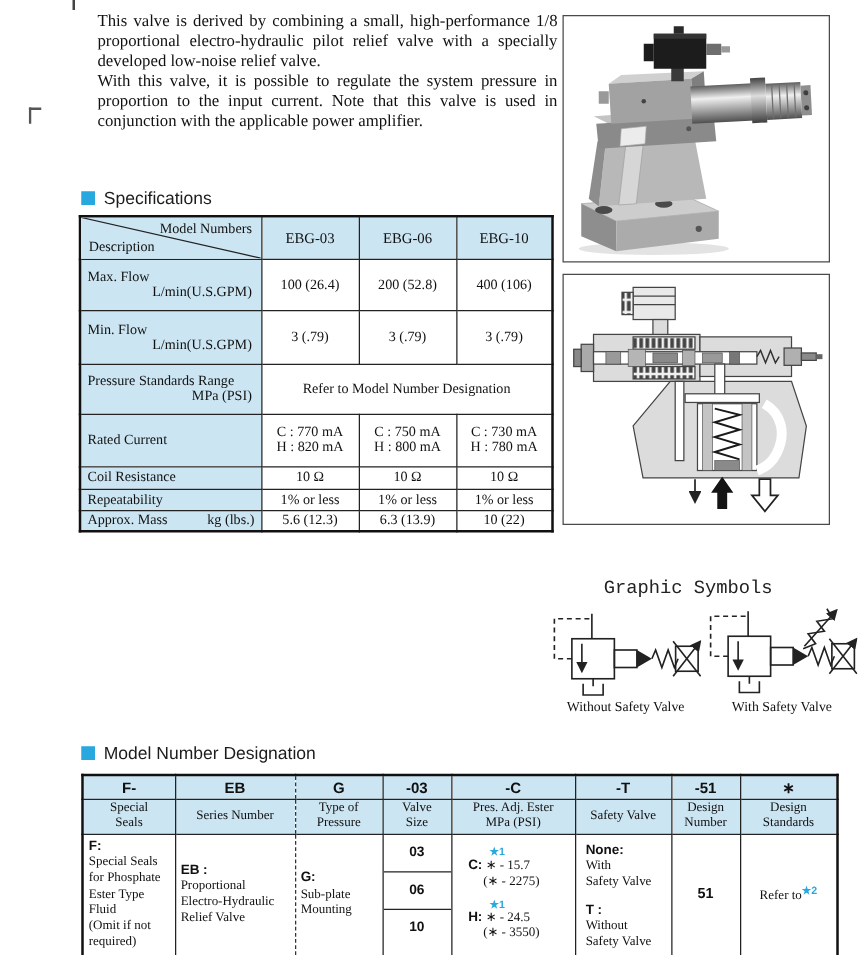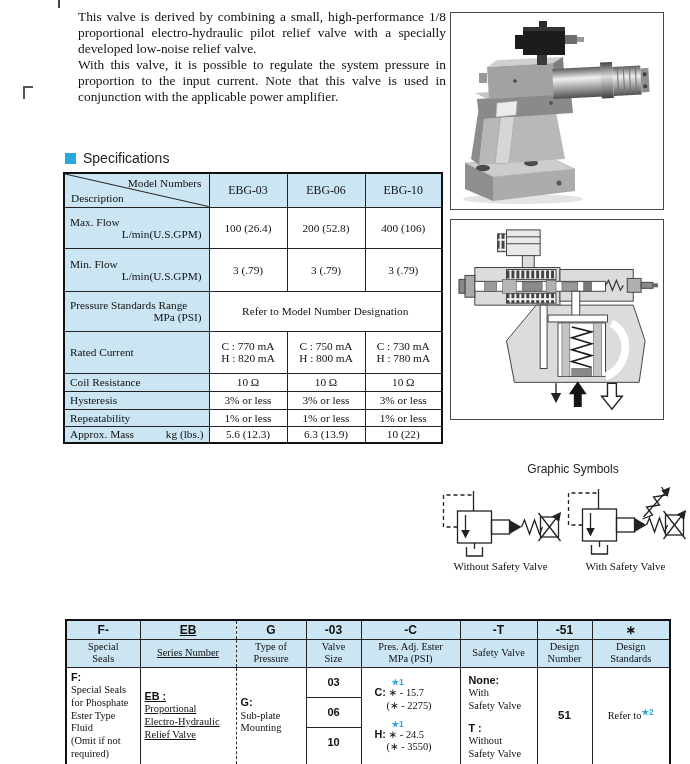--- a/index.html
+++ b/index.html
@@ -36,39 +36,39 @@
   .mhead{background:#cbe5f2;text-align:center;vertical-align:middle;font-size:11.8px;}
 
   
   table.mnd{border-collapse:collapse;table-layout:fixed;width:604px;
             font-family:"Liberation Serif",serif;font-size:10.4px;color:#111;
             border:2px solid #111;}
   table.mnd td{border:1px solid #222;overflow:hidden;}
   .codecell{background:#cbe5f2;text-align:center;vertical-align:middle;
             font-family:"Liberation Sans",sans-serif;font-weight:bold;font-size:12px;}
   .hdrcell{background:#cbe5f2;text-align:center;vertical-align:middle;line-height:1.2;}
-  .dashR{border-right:1px dashed #333 !important;text-decoration:underline;}
+  .dashR{border-right:1px dashed #333 !important;}
   .dashL{border-left:1px dashed #333 !important;}
   .bodycell{background:#fff;padding:3px 4px;line-height:1.22;}
   .top{vertical-align:top;}
   .mid{vertical-align:middle;}
   .ctr{vertical-align:middle;text-align:center;}
   .bcode{font-family:"Liberation Sans",sans-serif;font-weight:bold;font-size:10.8px;}
   .dn{font-size:11.5px;}
   .vscell{padding:0 !important;vertical-align:top;}
   .vs{height:29px;line-height:29px;text-align:center;border-bottom:1px solid #222;
       font-family:"Liberation Sans",sans-serif;font-weight:bold;font-size:11px;}
   .vs.last{border-bottom:none;}
   .star{color:#29a8e0;font-family:"Liberation Sans",sans-serif;font-size:8.5px;font-weight:bold;}
   .starline{height:9px;line-height:9px;margin-left:17px;}
   .paren{margin-left:12px;}
   .padjcell{padding-left:13px;}
   .svcell{padding-left:8px;padding-top:6px;}
 
-  .gs-title{font-family:Liberation Sans, sans-serif;font-size:12px;color:#222;text-align:center;}
+  .gs-title{font-family:Liberation Mono, monospace;font-size:15px;color:#222;}
   .gs-caption{font-size:11px;text-align:center;}
 </style>
 </head>
 <body>
 
 <div class="page">
 
   <div class="abs" style="left:35px;top:0;width:2px;height:8px;background:#444;"></div>
   <div class="abs" style="left:0;top:86px;width:8px;height:11px;border-top:2px solid #555;border-left:2px solid #555;"></div>
 
@@ -258,28 +258,20 @@
       <td class="valcell preline">C : 730 mA
 H : 780 mA</td>
     </tr>
     <tr style="height:18px">
       <td class="lblcell">
         <div>Coil Resistance</div>
       </td>
       <td class="valcell">10 Ω</td>
       <td class="valcell">10 Ω</td>
       <td class="valcell">10 Ω</td>
-    </tr>
-    <tr style="height:18px">
-      <td class="lblcell">
-        <div>Hysteresis</div>
-      </td>
-      <td class="valcell">3% or less</td>
-      <td class="valcell">3% or less</td>
-      <td class="valcell">3% or less</td>
     </tr>
     <tr style="height:17px">
       <td class="lblcell">
         <div>Repeatability</div>
       </td>
       <td class="valcell">1% or less</td>
       <td class="valcell">1% or less</td>
       <td class="valcell">1% or less</td>
     </tr>
     <tr style="height:17px">
@@ -339,20 +331,24 @@
       <rect x="105" y="36" width="18" height="20"></rect>
       <line x1="103" y1="32" x2="125" y2="60"></line>
       <line x1="103" y1="60" x2="124" y2="33" marker-end="url(#ah2)"></line>
       <path d="M82,40 L92,36 L86,28 L99,26 L93,18 L106,16 L101,8"></path>
       <line x1="83" y1="38" x2="108" y2="10" marker-end="url(#ah2)"></line>
     </g>
     <polygon points="74,39 86,46 74,53" fill="#222"></polygon>
   </svg>
   <div class="abs gs-caption" style="left:540px;top:560px;width:125px;">With Safety Valve</div>
 
+  <div class="abs section-h" style="left:42px;top:594px;">
+    <span class="bullet"></span>
+    <span>Model Number Designation</span>
+  </div>
 
   <table class="mnd abs" style="left:42px;top:619px;">
     <colgroup>
       <col style="width:74px">
         <col style="width:96px">
         <col style="width:70px">
         <col style="width:55px">
       <col style="width:99px">
         <col style="width:77px">
         <col style="width:55px">

